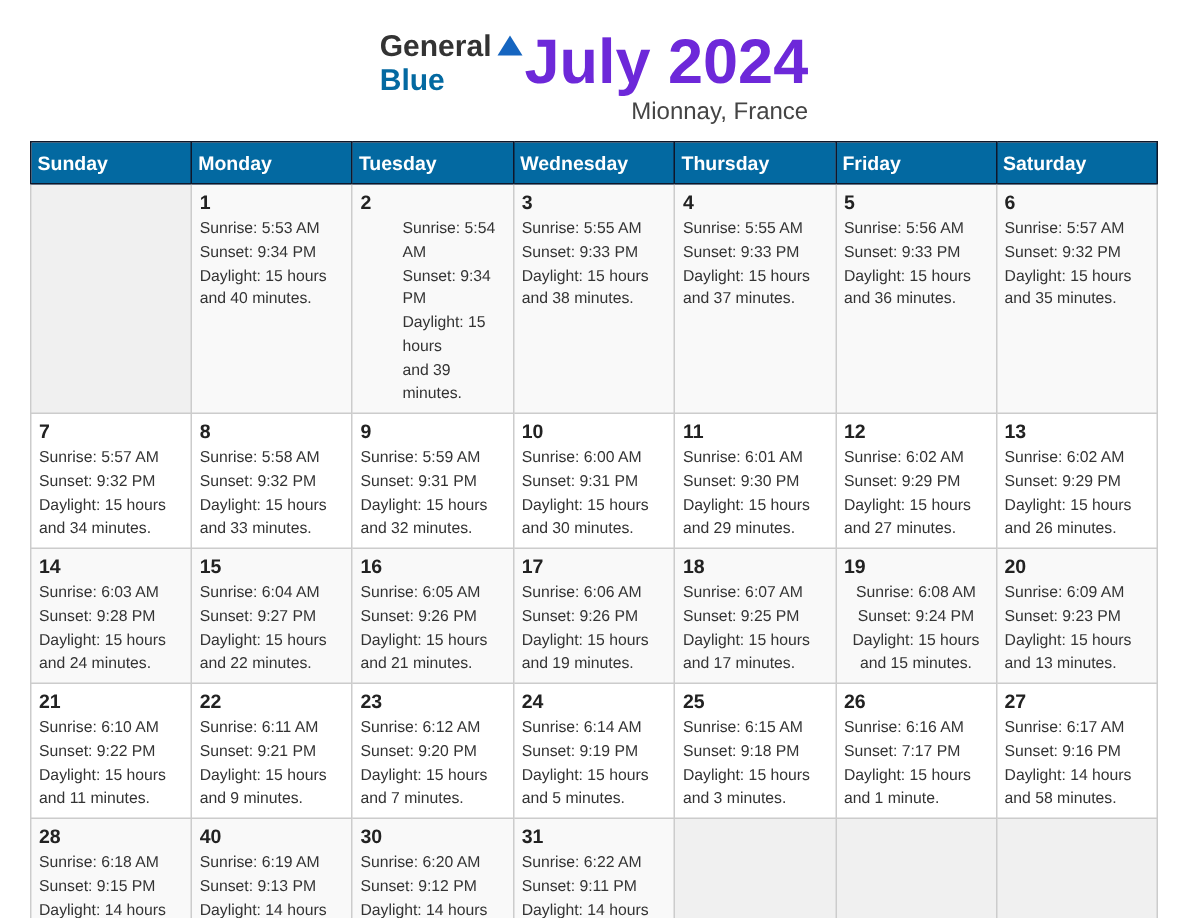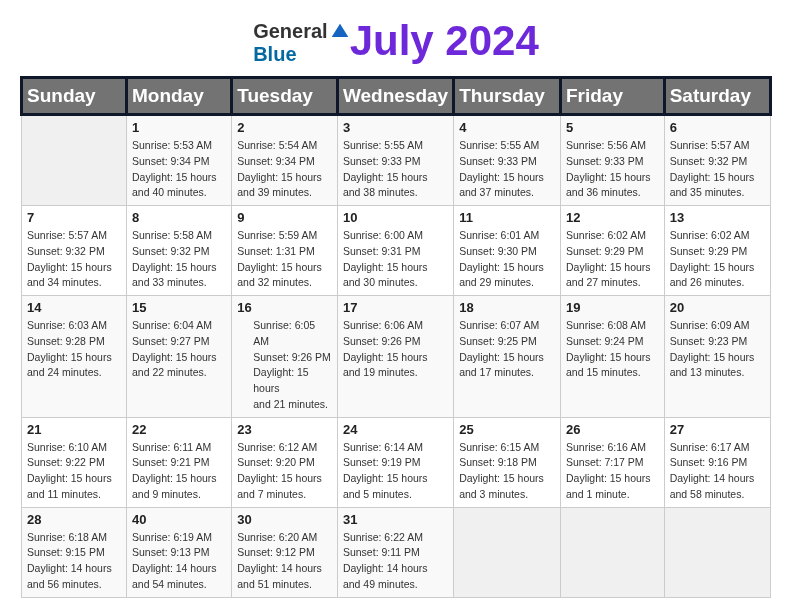--- a/index.html
+++ b/index.html
@@ -48,27 +48,27 @@
       font-size: 16px;
       color: #444;
       margin-top: 4px;
     }
     table {
       width: 100%;
       border-collapse: collapse;
       font-size: 11px;
     }
     thead th {
-      background-color: #737373;
+      background-color: #0369a1;
       color: #fff;
       padding: 6px 4px;
       text-align: left;
-      font-size: 19px;
+      font-size: 13px;
       font-weight: bold;
-      border: 3px solid #0f172a;
+      border: 1px solid #0f172a;
     }
     tbody td {
       border: 1px solid #ccc;
       vertical-align: top;
       padding: 4px 5px;
       height: 90px;
       width: 108px;
     }
     tbody tr:nth-child(odd) td {
       background-color: #f9f9f9;
@@ -100,20 +100,21 @@
     <div class="logo-text">
       <span class="logo-general">General</span>
       <svg class="logo-icon" viewBox="0 0 24 24">
         <polygon points="12,2 22,18 2,18" fill="#1565c0"></polygon>
       </svg>
     </div>
     <span class="logo-blue">Blue</span>
   </div>
   <div class="title-section">
     <div class="month-title">July 2024</div>
+    <div class="location">Mionnay, France</div>
   </div>
 </div>
 
 <table>
   <thead>
     <tr>
     <th>Sunday</th>
         <th>Monday</th>
         <th>Tuesday</th>
         <th>Wednesday</th>
@@ -127,21 +128,21 @@
         <td class="empty-cell"></td>
         <td>
           <span class="day-number">1</span>
           <div class="day-info" style="white-space: pre-line;">Sunrise: 5:53 AM
 Sunset: 9:34 PM
 Daylight: 15 hours
 and 40 minutes.</div>
         </td>
         <td>
           <span class="day-number">2</span>
-          <div class="day-info" style="white-space: pre-line;">Sunrise: 5:54 AM
+          <div class="day-info" style="white-space: pre-line; margin-left: 28px;">Sunrise: 5:54 AM
 Sunset: 9:34 PM
 Daylight: 15 hours
 and 39 minutes.</div>
         </td>
         <td>
           <span class="day-number">3</span>
           <div class="day-info" style="white-space: pre-line;">Sunrise: 5:55 AM
 Sunset: 9:33 PM
 Daylight: 15 hours
 and 38 minutes.</div>
@@ -179,21 +180,21 @@
         <td>
           <span class="day-number">8</span>
           <div class="day-info" style="white-space: pre-line;">Sunrise: 5:58 AM
 Sunset: 9:32 PM
 Daylight: 15 hours
 and 33 minutes.</div>
         </td>
         <td>
           <span class="day-number">9</span>
           <div class="day-info" style="white-space: pre-line;">Sunrise: 5:59 AM
-Sunset: 1:31 PM
+Sunset: 9:31 PM
 Daylight: 15 hours
 and 32 minutes.</div>
         </td>
         <td>
           <span class="day-number">10</span>
           <div class="day-info" style="white-space: pre-line;">Sunrise: 6:00 AM
 Sunset: 9:31 PM
 Daylight: 15 hours
 and 30 minutes.</div>
         </td>
@@ -229,42 +230,42 @@
         </td>
         <td>
           <span class="day-number">15</span>
           <div class="day-info" style="white-space: pre-line;">Sunrise: 6:04 AM
 Sunset: 9:27 PM
 Daylight: 15 hours
 and 22 minutes.</div>
         </td>
         <td>
           <span class="day-number">16</span>
-          <div class="day-info" style="white-space: pre-line; margin-left: 16px;">Sunrise: 6:05 AM
+          <div class="day-info" style="white-space: pre-line;">Sunrise: 6:05 AM
 Sunset: 9:26 PM
 Daylight: 15 hours
 and 21 minutes.</div>
         </td>
         <td>
           <span class="day-number">17</span>
           <div class="day-info" style="white-space: pre-line;">Sunrise: 6:06 AM
 Sunset: 9:26 PM
 Daylight: 15 hours
 and 19 minutes.</div>
         </td>
         <td>
           <span class="day-number">18</span>
           <div class="day-info" style="white-space: pre-line;">Sunrise: 6:07 AM
 Sunset: 9:25 PM
 Daylight: 15 hours
 and 17 minutes.</div>
         </td>
         <td>
           <span class="day-number">19</span>
-          <div class="day-info" style="white-space: pre-line;">Sunrise: 6:08 AM
+          <div class="day-info" style="white-space: pre-line; text-align: center;">Sunrise: 6:08 AM
 Sunset: 9:24 PM
 Daylight: 15 hours
 and 15 minutes.</div>
         </td>
         <td>
           <span class="day-number">20</span>
           <div class="day-info" style="white-space: pre-line;">Sunrise: 6:09 AM
 Sunset: 9:23 PM
 Daylight: 15 hours
 and 13 minutes.</div>

